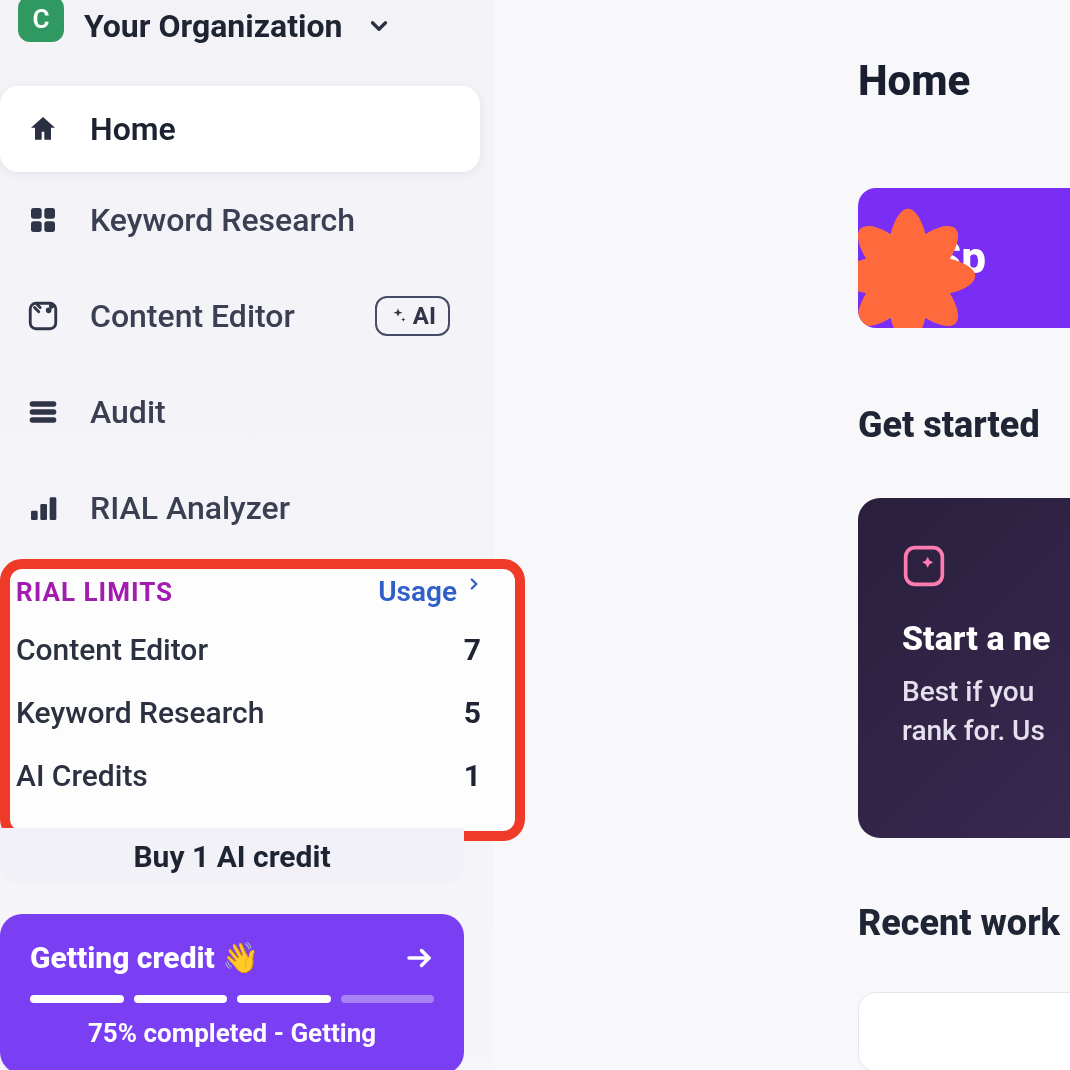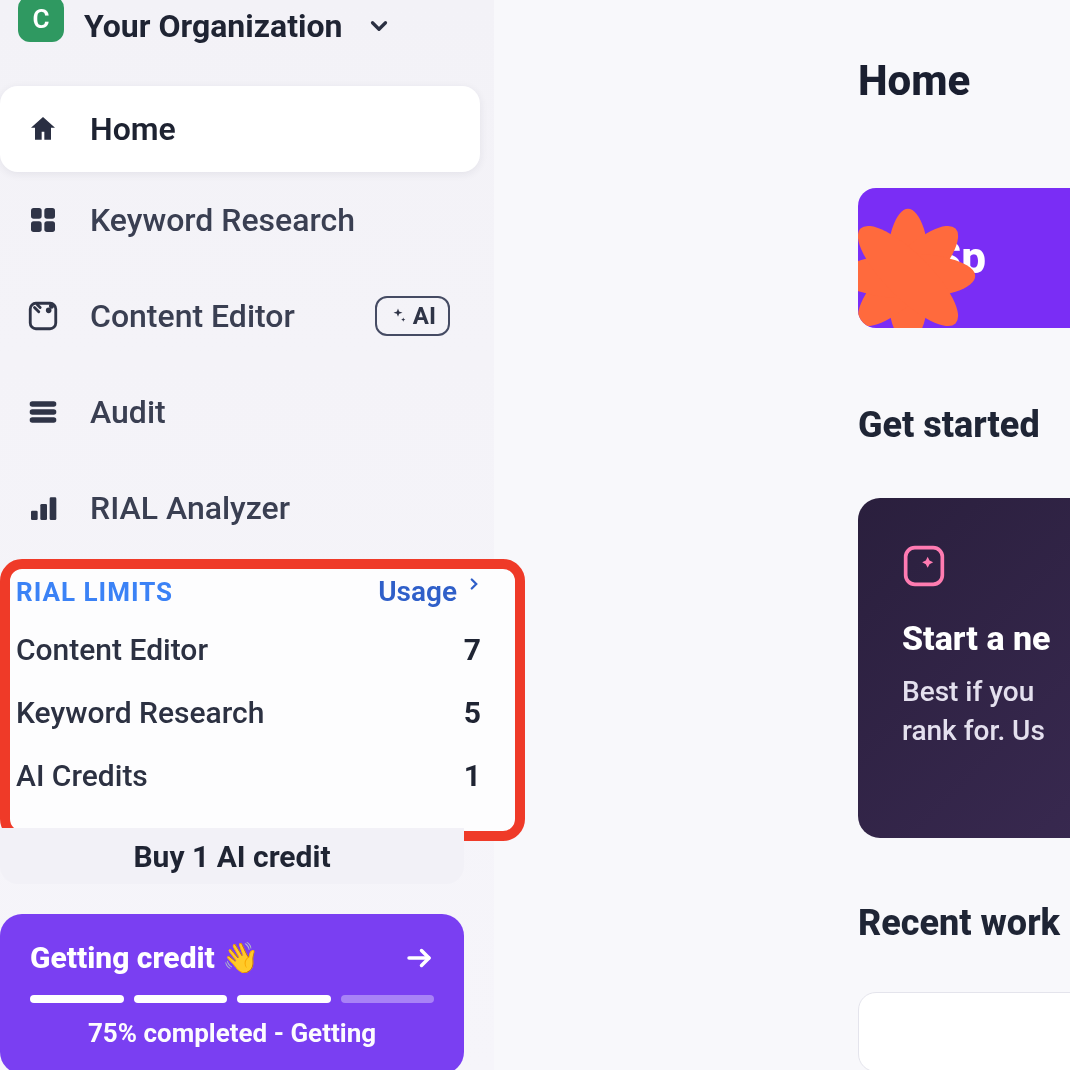--- a/index.html
+++ b/index.html
@@ -14,21 +14,21 @@
 
   .nav { margin-top: 34px; padding: 0 0 0 0; }
   .nav-item { display: flex; align-items: center; gap: 30px; padding: 0 26px; height: 96px; font-size: 32px; font-weight: 500; color: #3a3f52; position: relative; }
   .nav-item.active { background: #ffffff; border-radius: 18px; box-shadow: 0 2px 8px rgba(40,40,60,0.08); margin: 0 14px 0 0; padding-left: 26px; height: 86px; }
   .nav-item .icon-wrap { width: 34px; display: flex; justify-content: center; color: #2e3344; }
   .nav-item.active .label, .nav-item.active .icon-wrap { color: #1d2231; font-weight: 600; }
   .ai-badge { position: absolute; right: 44px; border: 2.5px solid #454b63; border-radius: 12px; padding: 4px 12px; font-size: 24px; font-weight: 700; color: #2f3447; display: flex; align-items: center; gap: 6px; }
 
   .limits-box { position: absolute; top: 559px; left: 0; width: 525px; height: 282px; border: 10px solid #ef3a28; border-radius: 22px; background: #fdfdfe; padding: 6px 18px 0 6px; }
   .limits-header { display: flex; justify-content: space-between; align-items: center; padding: 0 14px 10px 0; }
-  .limits-title { font-size: 26px; font-weight: 700; letter-spacing: 1px; color: #3b82f6; text-align: center; }
+  .limits-title { font-size: 26px; font-weight: 700; letter-spacing: 1px; color: #a21caf; text-align: center; }
   .limits-usage { font-size: 28px; font-weight: 600; color: #2f5fc9; display: flex; align-items: flex-start; gap: 8px; }
   .limits-row { display: flex; justify-content: space-between; padding: 14px 16px 14px 0; font-size: 30px; color: #2c3142; }
   .limits-row .lbl { font-weight: 500; }
   .limits-row .val { font-weight: 700; color: #1f2433; }
 
   .buy-btn { position: absolute; top: 828px; left: 0; width: 464px; height: 56px; display: flex; align-items: center; justify-content: center; font-size: 30px; font-weight: 700; color: #1f2433; border-radius: 0 0 18px 18px; background: #f2f1f7; }
 
   .getting-started { position: absolute; top: 914px; left: 0; width: 464px; height: 160px; background: #7a3ff2; border-radius: 22px; padding: 26px 30px; color: #fff; }
   .gs-header { display: flex; justify-content: space-between; align-items: center; }
   .gs-title { font-size: 30px; font-weight: 800; display: flex; align-items: center; gap: 10px; }

